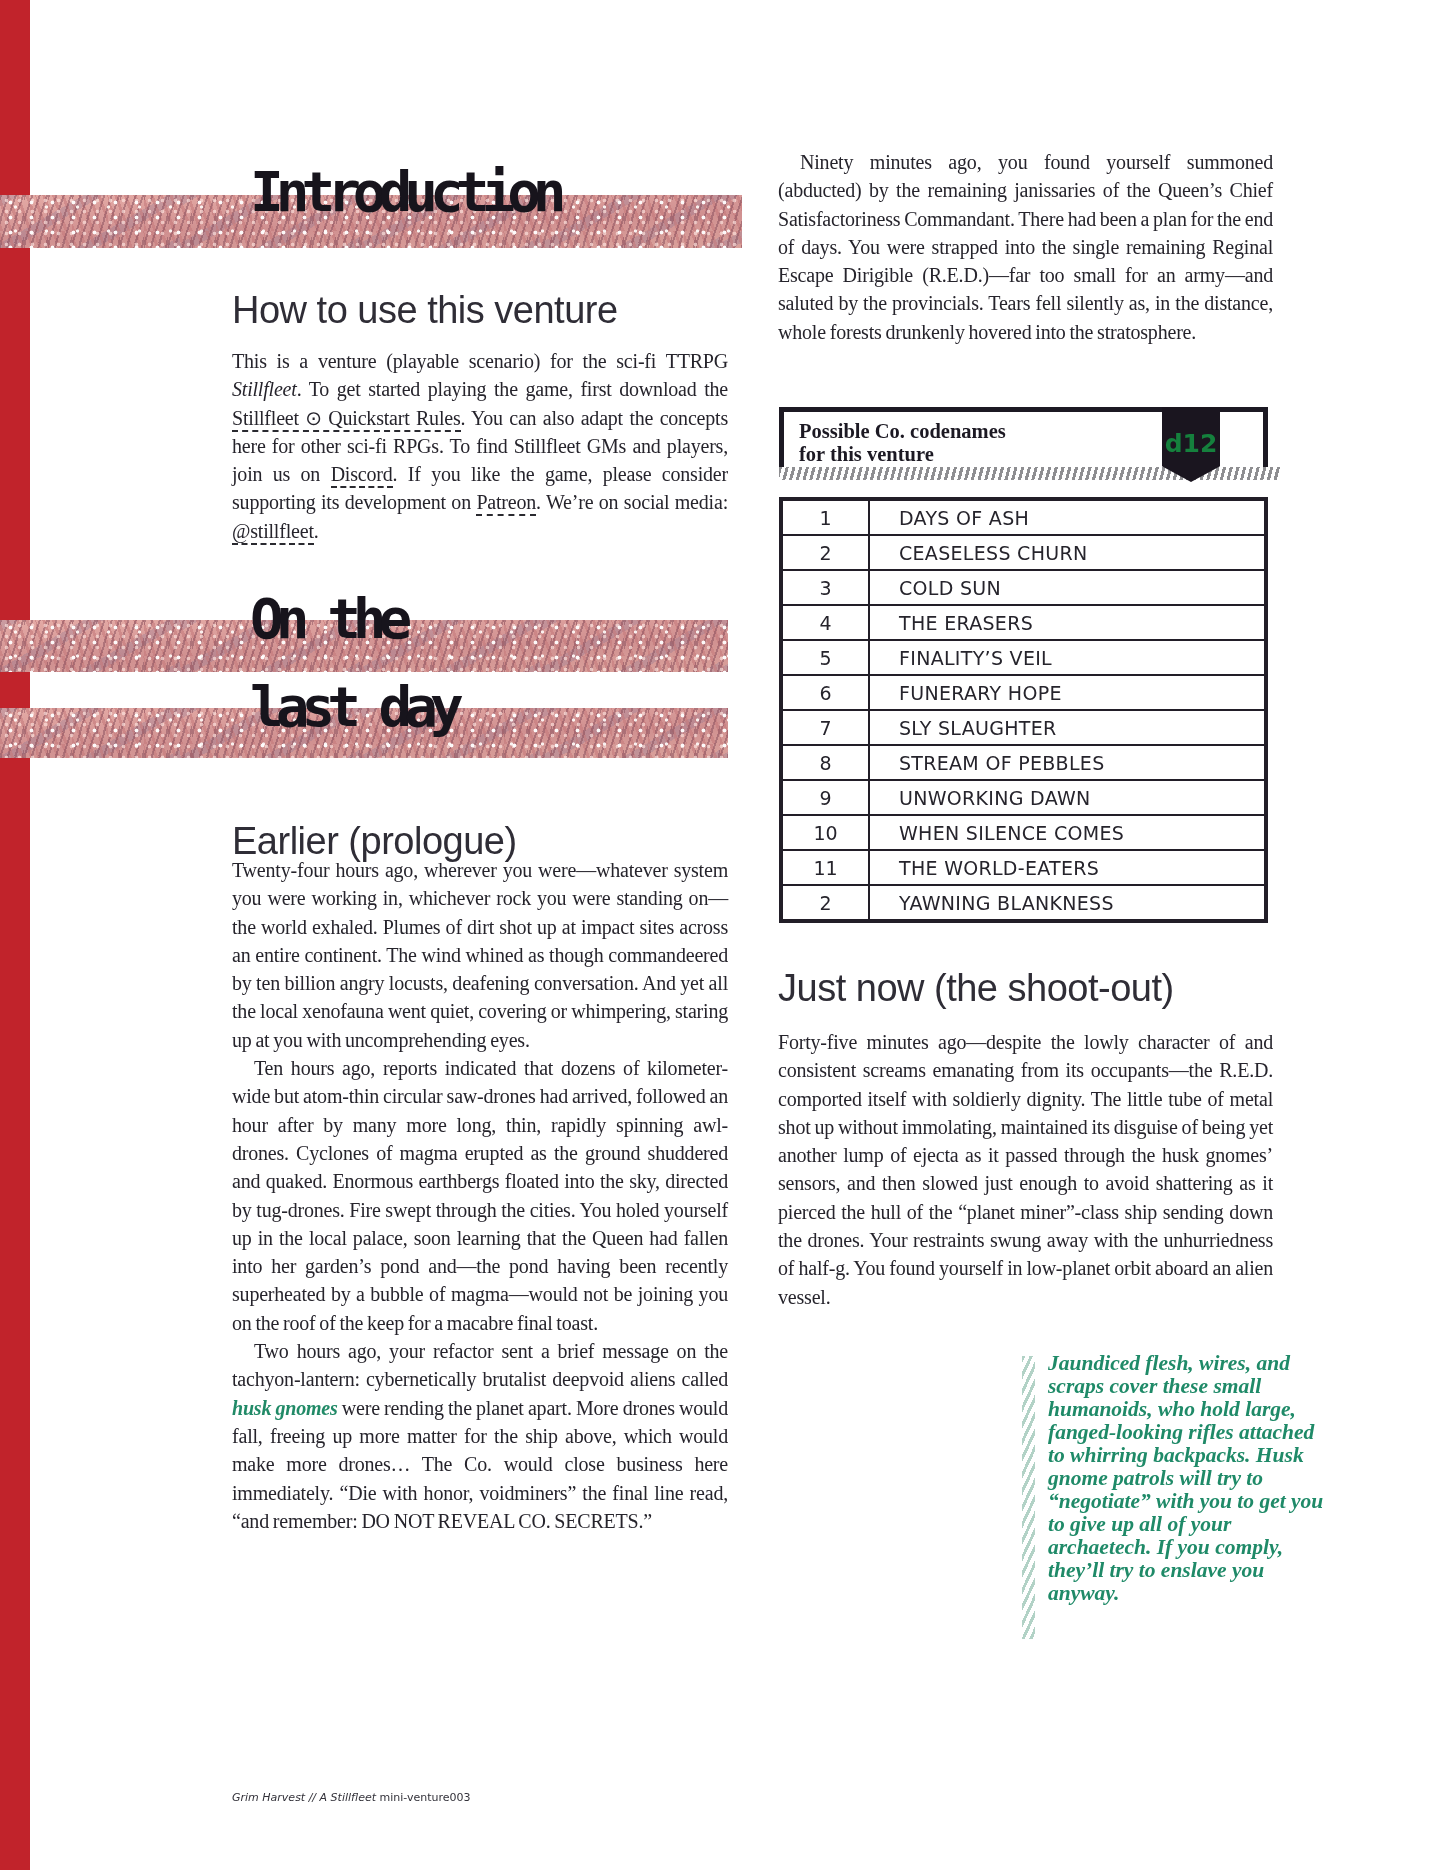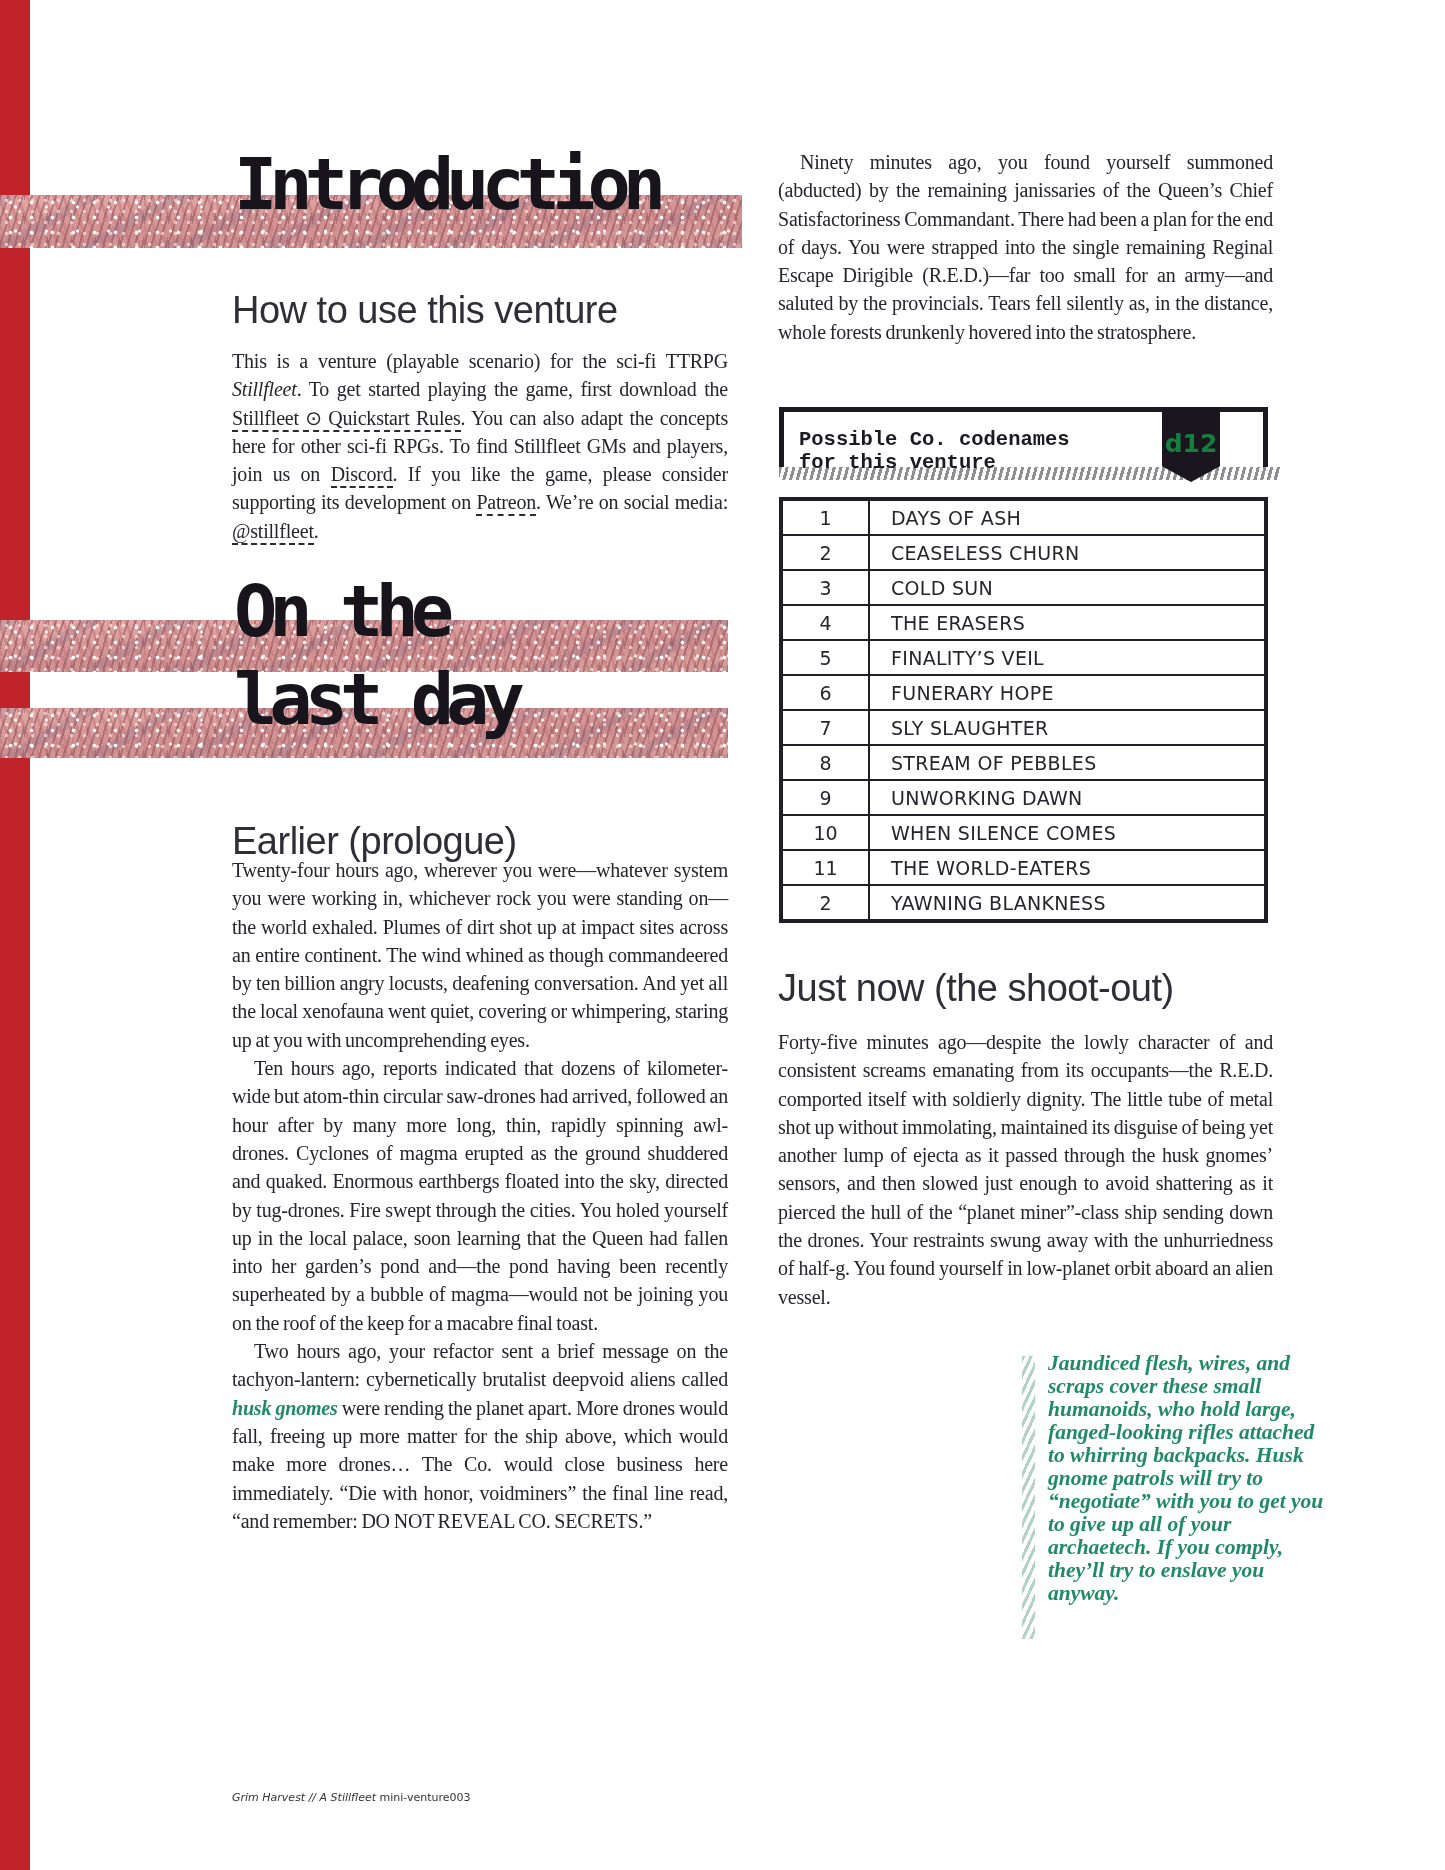--- a/index.html
+++ b/index.html
@@ -17,23 +17,23 @@
       radial-gradient(circle, rgba(255,230,225,0.65) 1.4px, rgba(255,255,255,0) 2.2px),
       repeating-linear-gradient(108deg, rgba(134,78,92,0.5) 0 2px, rgba(134,78,92,0) 2px 7px),
       repeating-linear-gradient(70deg, rgba(196,120,122,0.55) 0 3px, rgba(196,120,122,0) 3px 9px),
       repeating-linear-gradient(150deg, rgba(126,112,146,0.25) 0 10px, rgba(126,112,146,0) 10px 42px),
       linear-gradient(178deg, #e5aba6, #d09090 55%, #daa19b);
     background-size: 21px 15px, 31px 24px, 13px 11px, 24px 24px, 36px 36px, 180px 180px, 100% 100%; }
   .band-intro   { top:195px; width:742px; height:53px; }
   .band-onthe   { top:620px; width:728px; height:52px; }
   .band-lastday { top:708px; width:728px; height:50px; }
 
-  .display-title { position:absolute; margin:0; z-index:3; color:#17141c;
+  .display-title { position:absolute; margin:16px; z-index:3; color:#17141c;
     font-family:"DejaVu Sans Mono", monospace; font-weight:bold;
-    font-size:72px; line-height:1; letter-spacing:-8px; white-space:nowrap; }
+    font-size:56px; line-height:1; letter-spacing:-8px; white-space:nowrap; }
   .title-intro   { left:234px; top:148px; }
   .title-onthe   { left:234px; top:575px; }
   .title-lastday { left:234px; top:663px; }
 
   .light-heading { position:absolute; margin:0; color:#2f2d36;
     font-family:"Liberation Sans", sans-serif; font-weight:300;
     font-size:38px; line-height:1.1; letter-spacing:-0.5px; white-space:nowrap; }
   .h-howto   { left:232px; top:290px; }
   .h-earlier { left:232px; top:821px;text-align:center; }
   .h-justnow { left:778px; top:968px;text-align:right; }
@@ -49,35 +49,35 @@
   .para-shootout{ position:absolute; left:778px; top:1028px; width:495px; }
   .para-thirty  { position:absolute; left:778px; top:1347px; width:218px; text-indent:22px; }
 
   .dashed-link { color:inherit; text-decoration:none; cursor:pointer;
     border-bottom:2.5px dashed #2a2a30; padding-bottom:1px; }
   .husk { color:#218a67; font-weight:bold; font-style:italic; }
 
   
   .codename-block { position:absolute; left:779px; top:407px; width:489px; z-index:2; }
   .codename-header { box-sizing:border-box; height:60px; width:489px;
-    border:5px solid #1c1923; border-bottom:none; padding:16px 14px 0 15px;
-    font-family:Liberation Mono, monospace; font-weight:bold; font-size:20.5px;
+    border:5px solid #1c1923; border-bottom:none; padding:8px 14px 0 15px;
+    font-family:Liberation Serif, serif; font-weight:bold; font-size:20.5px;
     line-height:23px; color:#1c1923; }
   .codename-hatch { width:501px; height:13px;
     background:repeating-linear-gradient(105deg, #8e8e91 0 3px, rgba(0,0,0,0) 3px 6.5px); }
   .die-badge { position:absolute; left:383px; top:0; width:58px; height:75px; z-index:4;
     background:#1a151f; clip-path:polygon(0 0,100% 0,100% 79%,50% 100%,0 79%);
     color:#15803d; font-family:"DejaVu Sans", sans-serif; font-weight:bold; font-size:25px;
     text-align:center; box-sizing:border-box; padding-top:22px; }
   .codename-table { margin-top:17px; border-collapse:collapse; width:489px;
     font-family:"DejaVu Sans", sans-serif; font-size:19px; color:#26242c;
     border:4px solid #221e28; }
   .codename-table td { border:2px solid #221e28; height:33px; padding:0; }
   .codename-table td.roll { width:85px; text-align:center; }
-  .codename-table td.name { padding-left:21px; letter-spacing:0.3px; }
+  .codename-table td.name { padding-left:29px; letter-spacing:0.3px; }
 
   
   .quote-hatch { position:absolute; left:1022px; top:1356px; width:13px; height:283px;
     background:repeating-linear-gradient(115deg, #b2d2c6 0 3px, rgba(0,0,0,0) 3px 7px); }
   .margin-quote { position:absolute; left:1048px; top:1352px; width:278px; margin:0;
     font-family:"Liberation Serif", serif; font-style:italic; font-weight:bold;
     font-size:21.5px; line-height:23px; color:#1f8a68; }
 
   .footer { position:absolute; left:232px; top:1791px; width:1041px;
     display:flex; justify-content:flex-start; align-items:baseline;

